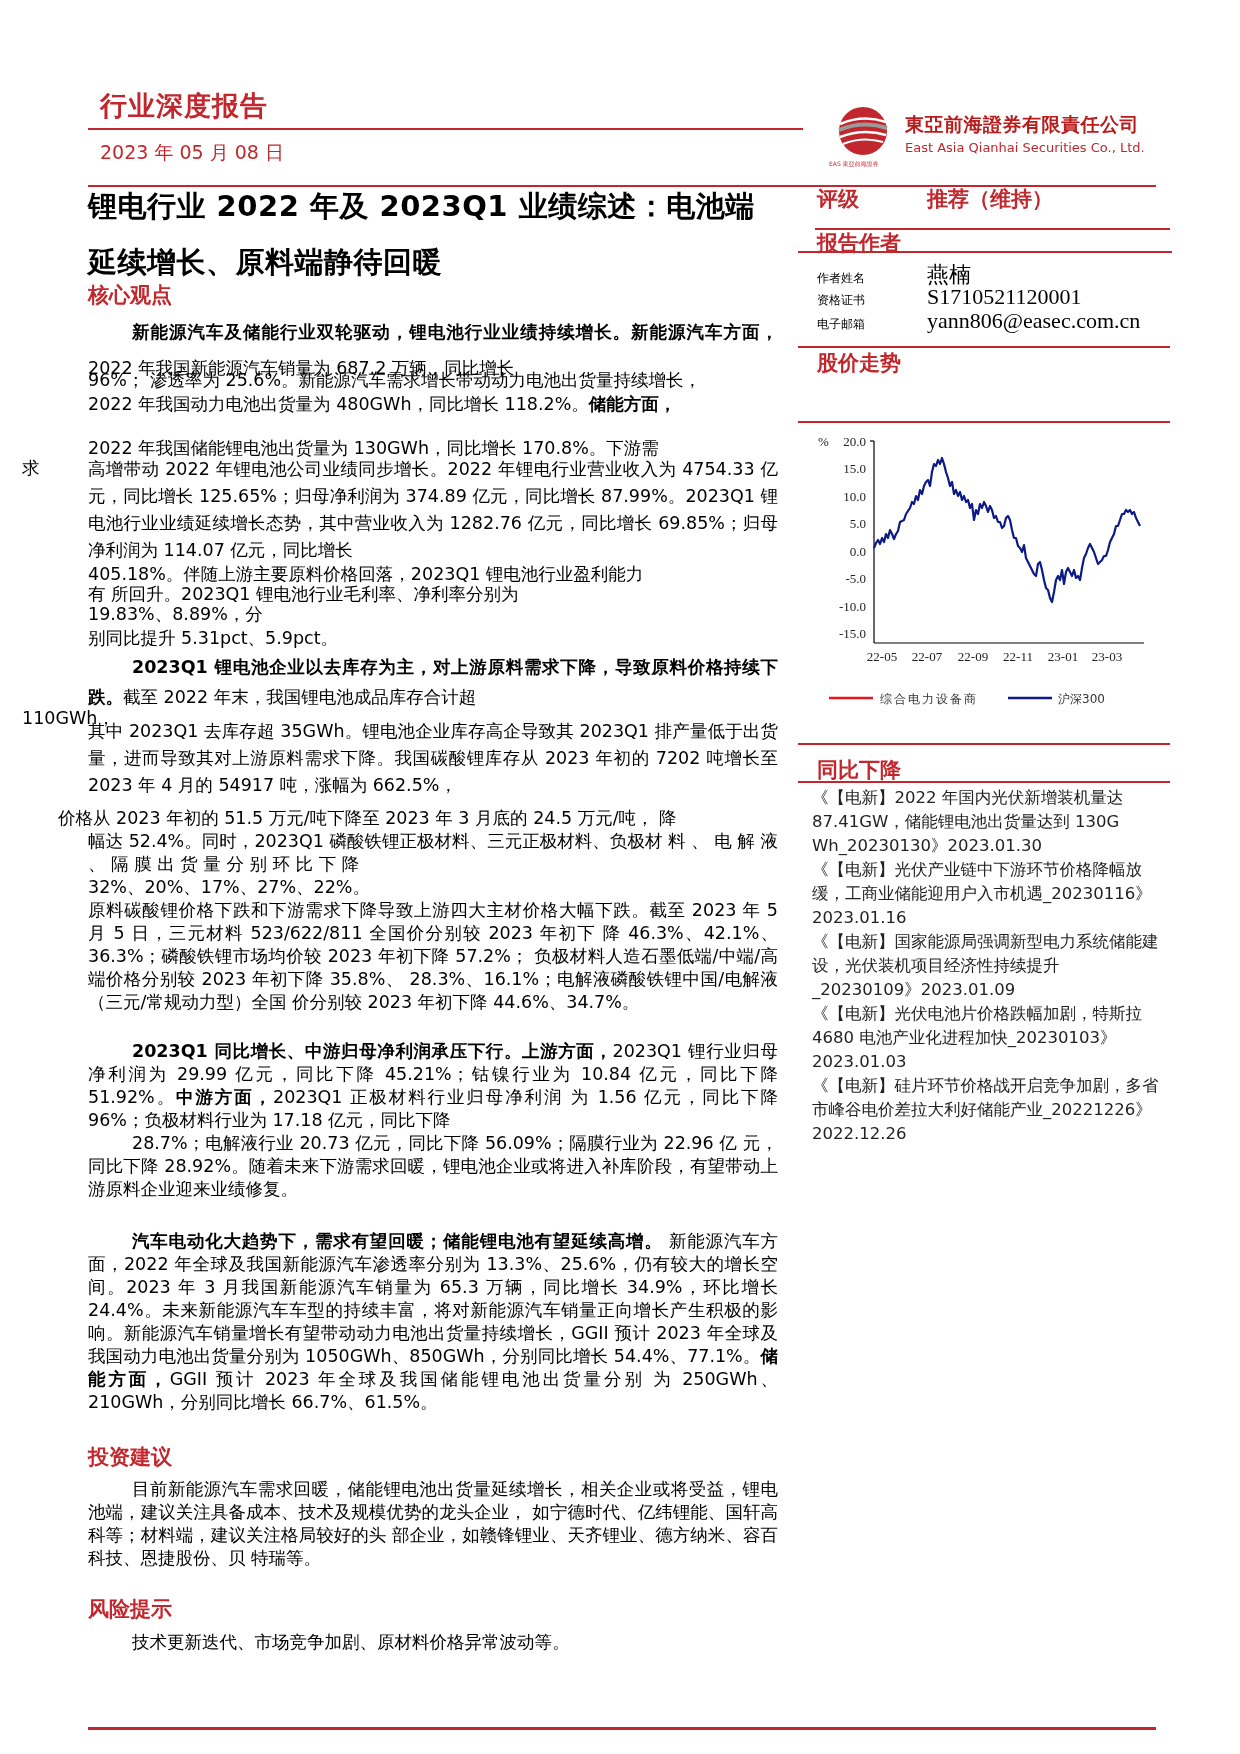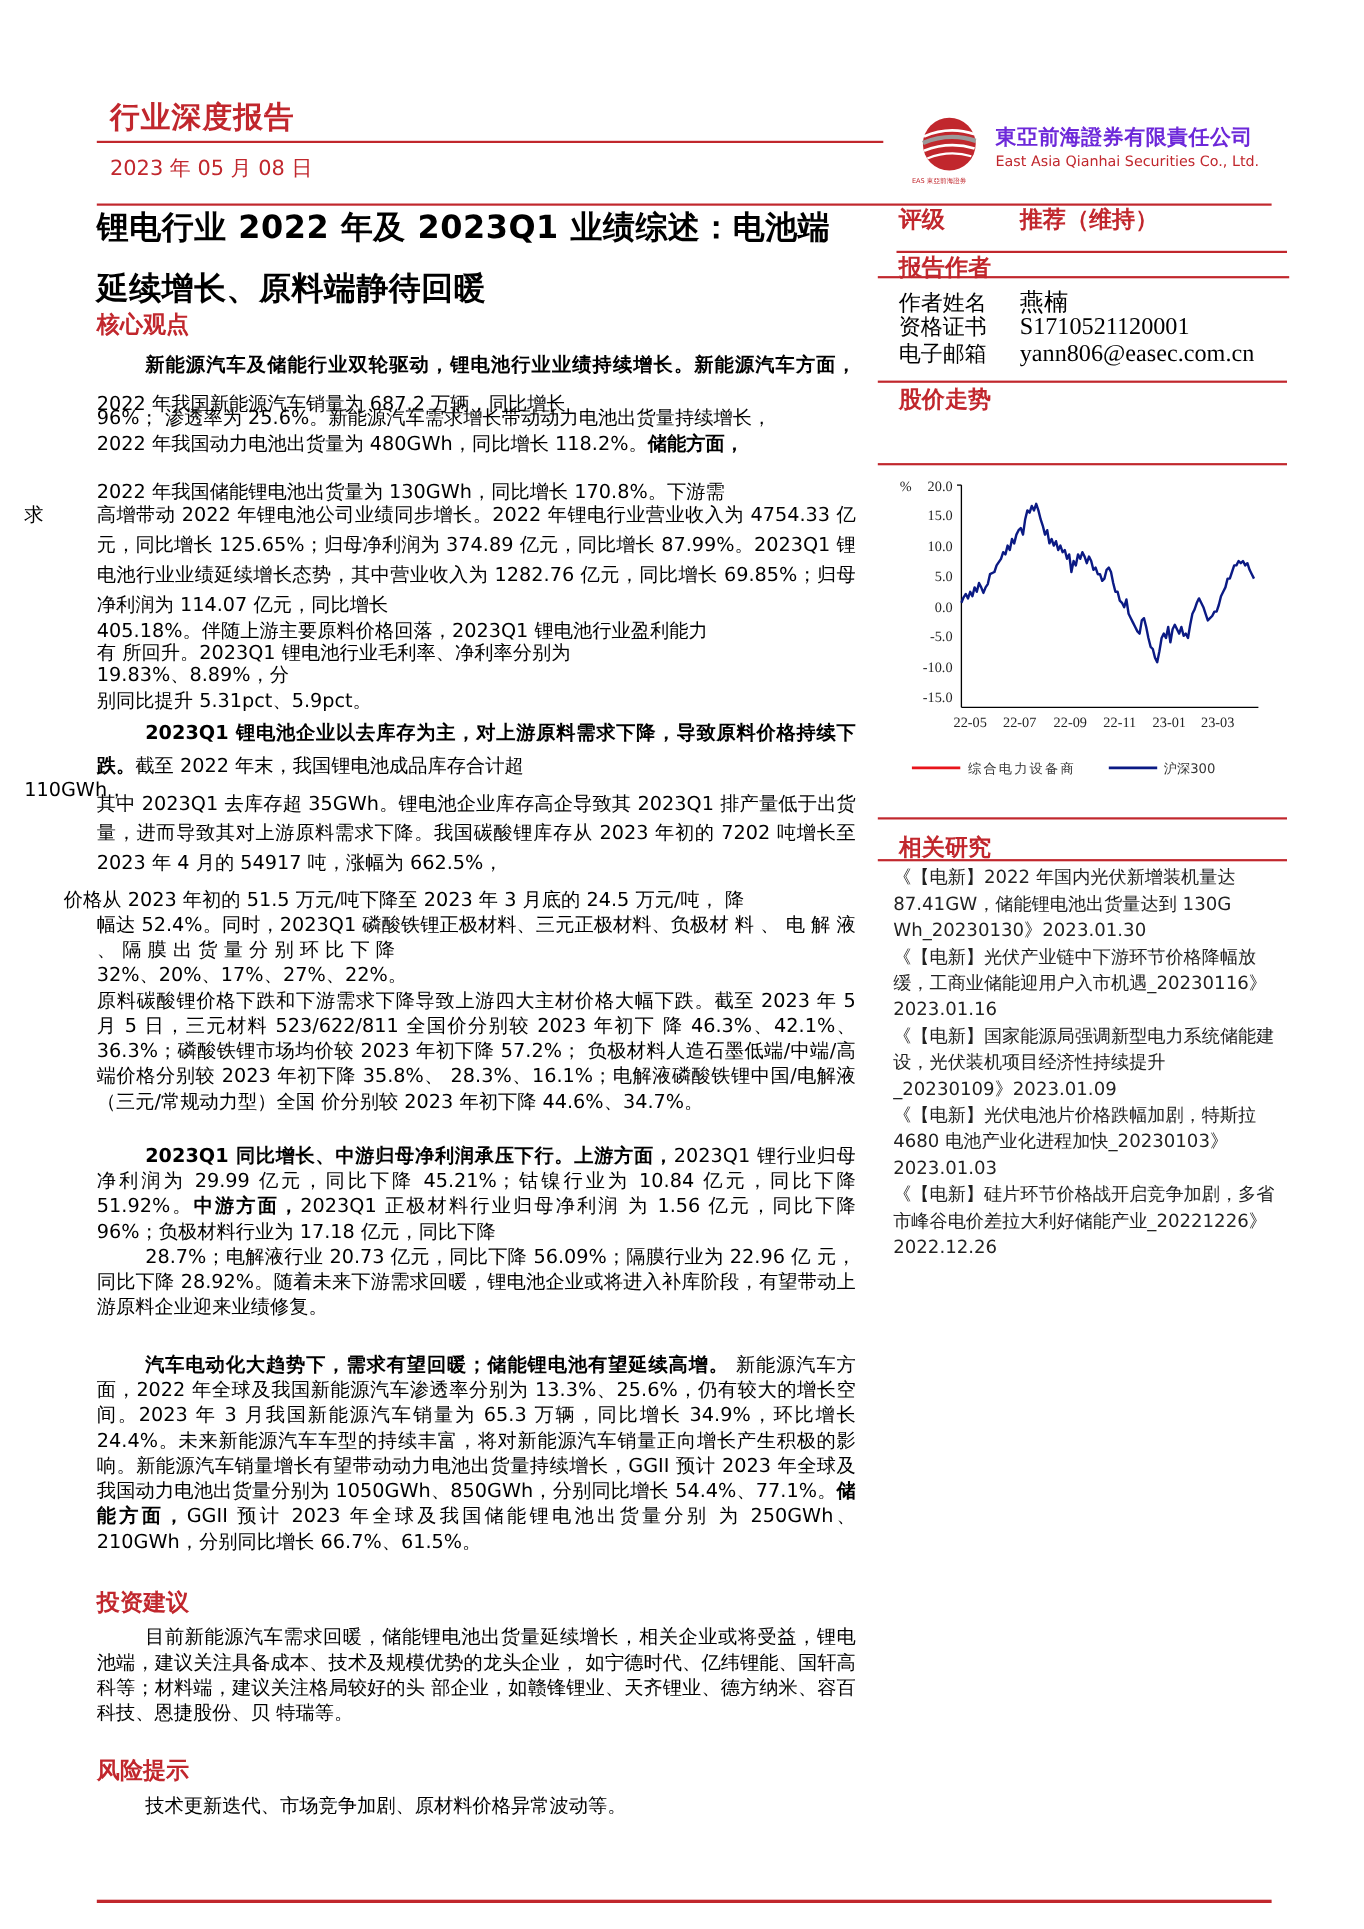--- a/index.html
+++ b/index.html
@@ -4,32 +4,32 @@
   <style>
     html, body { margin: 0; padding: 0; background: #ffffff; }
     body { width: 1240px; height: 1754px; position: relative; overflow: hidden;
            font-family: "Liberation Serif", "DejaVu Serif", serif; color: #000; }
     .abs { position: absolute; }
     .rline { position: absolute; background: #c1272d; height: 2px; }
     .hdr-title { left: 100px; top: 88px; font-family: "DejaVu Sans", sans-serif; font-weight: bold;
                  font-size: 27px; letter-spacing: 1px; color: #c1272d; }
     .hdr-date { left: 100px; top: 140px; font-family: "DejaVu Sans", sans-serif; font-size: 19px; color: #c1272d; }
     .logo { left: 838px; top: 106px; width: 50px; height: 50px; }
-    .logo-cn { left: 905px; top: 112px; font-family: "DejaVu Sans", sans-serif; font-size: 19px; color: #6d28d9; font-weight: bold; letter-spacing: 0.5px; }
+    .logo-cn { left: 905px; top: 112px; font-family: "DejaVu Sans", sans-serif; font-size: 19px; color: #b91c1c; font-weight: bold; letter-spacing: 0.5px; }
     .logo-en { left: 905px; top: 140px; font-family: "DejaVu Sans", sans-serif; font-size: 13px; color: #c1272d; }
     .logo-sub { left: 829px; top: 160px; font-family: "DejaVu Sans", sans-serif; font-size: 6px; color: #c1272d; }
     .main-title { left: 88px; top: 178px; width: 690px; font-family: "DejaVu Sans", sans-serif; font-weight: bold;
                   font-size: 29px; line-height: 56px; letter-spacing: 0.5px; }
     .sec-head { font-family: "DejaVu Sans", sans-serif; font-weight: bold; font-size: 21px; color: #c1272d; }
     .para { position: absolute; left: 88px; width: 690px; font-family: "DejaVu Sans", sans-serif;
             font-size: 17.5px; line-height: 23.5px; text-align: justify; }
     .para b { font-weight: bold; }
     .indent { text-indent: 44px; }
     .right-col { left: 815px; width: 340px; }
-    .kv-label { display: inline-block; width: 110px; font-family: "DejaVu Sans", sans-serif; font-size: 20px; }
+    .kv-label { display: inline-block; width: 110px; font-family: "DejaVu Sans", sans-serif; font-size: 12px; }
     .kv-val { font-family: "Liberation Serif", serif; font-size: 22px; }
     .research-item { font-family: "DejaVu Sans", sans-serif; font-size: 16.5px; line-height: 24px; color: #222; }
     .stray { font-family: "DejaVu Sans", sans-serif; font-size: 17.5px; }
   </style>
 </head>
 <body>
 
 <div class="abs hdr-title">行业深度报告</div>
 <div class="rline" style="left:88px; top:128px; width:715px;"></div>
 <div class="abs hdr-date">2023 年 05 月 08 日</div>
@@ -98,21 +98,21 @@
     <g>
       <line x1="29" y1="268" x2="73" y2="268" stroke="#e8141b" stroke-width="2.5"></line>
       <text x="80" y="273" font-family="DejaVu Sans, sans-serif" font-size="12" fill="#333" letter-spacing="2">综合电力设备商</text>
       <line x1="208" y1="268" x2="252" y2="268" stroke="#0b1a84" stroke-width="2.5"></line>
       <text x="258" y="273" font-family="DejaVu Sans, sans-serif" font-size="12" fill="#333">沪深300</text>
     </g>
   </svg>
 </div>
 
 <div class="rline" style="left:798px; top:743px; width:372px;"></div>
-<div class="abs sec-head" style="left:817px; top:756px;">相关研究</div>
+<div class="abs sec-head" style="left:817px; top:756px;">同比下降</div>
 <div class="rline" style="left:798px; top:781px; width:372px;"></div>
 <div class="abs right-col" style="left:812px; top:786px; width:350px;">
   <div class="research-item">《【电新】2022 年国内光伏新增装机量达 87.41GW，储能锂电池出货量达到 130G Wh_20230130》2023.01.30</div>
   <div class="research-item">《【电新】光伏产业链中下游环节价格降幅放缓，工商业储能迎用户入市机遇_20230116》2023.01.16</div>
   <div class="research-item">《【电新】国家能源局强调新型电力系统储能建设，光伏装机项目经济性持续提升_20230109》2023.01.09</div>
   <div class="research-item">《【电新】光伏电池片价格跌幅加剧，特斯拉 4680 电池产业化进程加快_20230103》2023.01.03</div>
   <div class="research-item">《【电新】硅片环节价格战开启竞争加剧，多省市峰谷电价差拉大利好储能产业_20221226》2022.12.26</div>
 </div>
 
 <div class="abs sec-head" style="left:88px; top:281px;">核心观点</div>

